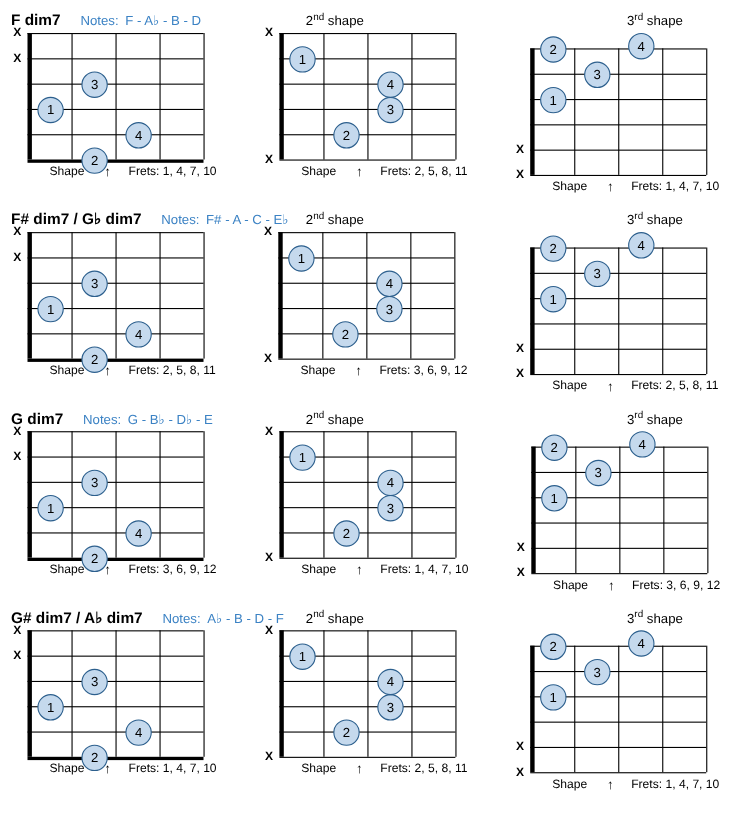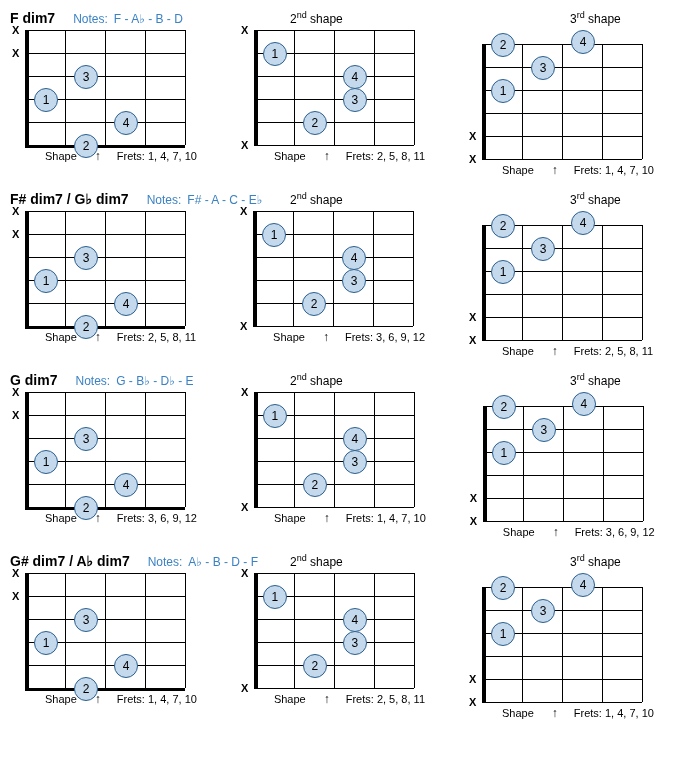--- a/index.html
+++ b/index.html
@@ -1,21 +1,21 @@
 <!DOCTYPE html>
 <html><head>
 <meta charset="utf-8">
 <style>
 body{font-family:Arial,Helvetica,sans-serif;font-size:12px;color:#000;background:#fff;margin:0;padding:10px;width:681px;box-sizing:border-box}
 .row{margin-bottom:14px}
 .header{display:flex;align-items:baseline;gap:6px;margin-bottom:4px;position:relative}
 .chord-name{font-weight:bold;font-size:14px}
 .notes-label{color:#3b82c4;font-size:12px;margin-left:12px}
 .notes-val{color:#3b82c4;font-size:12px}
-.hdr-shape2{position:absolute;left:280px;font-size:12px}
+.hdr-shape2{position:absolute;left:268px;font-size:12px}
 .hdr-shape3{position:absolute;left:560px;font-size:12px}
 sup{font-size:9px}
 .diagrams{display:flex;gap:42px}
 .dgm{position:relative}
 .gridwrap{position:relative;width:175px;height:115px}
 .grid{position:absolute;left:15px;top:0;width:160px;height:115px}
 .hline{position:absolute;left:0;width:160px;height:1px;background:#000}
 .hthick{height:3px}
 .vline{position:absolute;top:0;width:1px;height:115px;background:#000}
 .vthick{width:4px}

